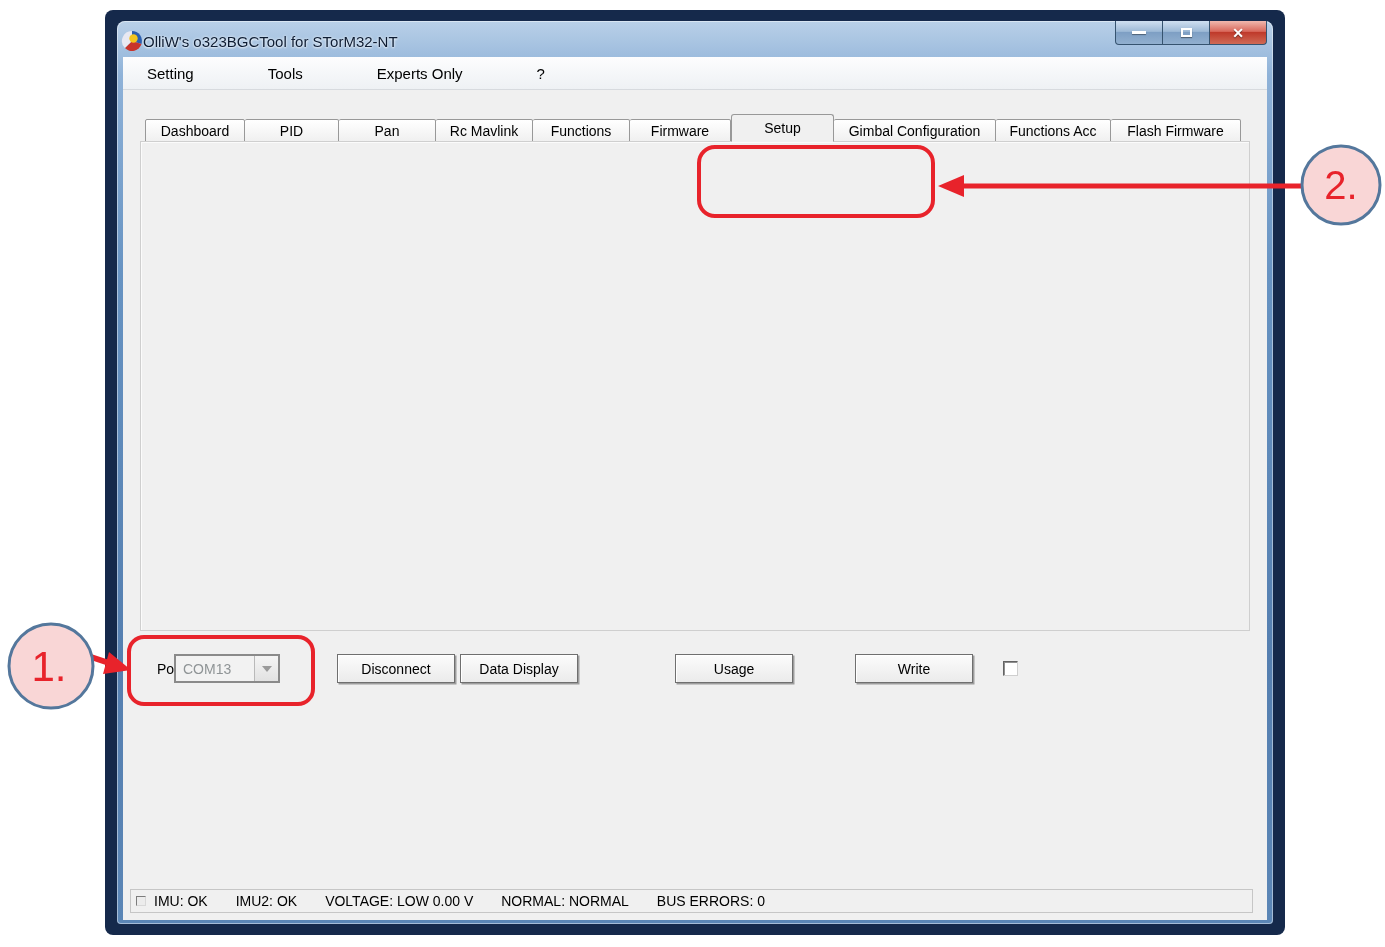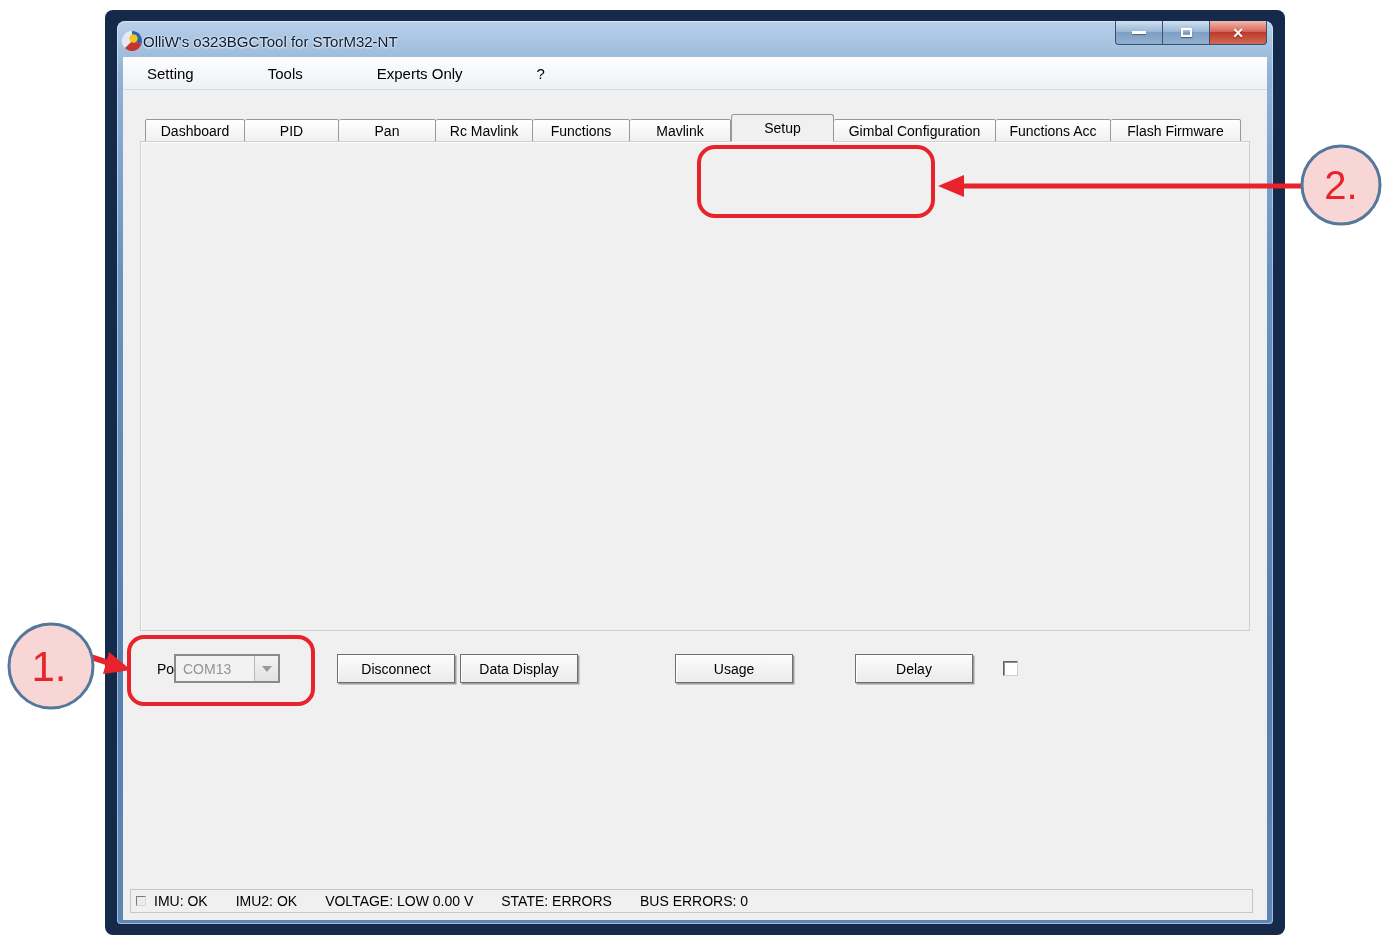--- a/index.html
+++ b/index.html
@@ -149,21 +149,21 @@
   </div>
 
   <div id="tabpanel" class="abs"></div>
 
   <div id="tabstrip" class="abs">
     <div class="tab" style="width:100px">Dashboard</div>
     <div class="tab" style="width:94px">PID</div>
     <div class="tab" style="width:97px">Pan</div>
     <div class="tab" style="width:97px">Rc Mavlink</div>
     <div class="tab" style="width:97px">Functions</div>
-    <div class="tab" style="width:101px">Mavlink</div>
+    <div class="tab" style="width:101px">Firmware</div>
     <div class="tab active" style="width:103px">Setup</div>
     <div class="tab" style="width:162px">Gimbal Configuration</div>
     <div class="tab" style="width:115px">Functions Acc</div>
     <div class="tab" style="width:130px">Flash Firmware</div>
   </div>
 
   <div class="flabel" style="left:175px;top:157px">Imu2 Configuration</div>
   <div class="vbox" style="left:175px;top:179px;width:186px">full</div>
   <div class="spinner" style="left:368px;top:174px">
     <div class="spin up">
@@ -377,30 +377,30 @@
   <div class="flabel" style="left:157px;top:661px">Port</div>
   <div class="combo" style="left:174px;top:654px;width:106px">
     <span class="val">COM13</span>
     <span class="drop">
         <i></i>
       </span>
   </div>
   <div class="btn3d" style="left:337px;top:654px;width:118px;height:29px">Disconnect</div>
   <div class="btn3d" style="left:460px;top:654px;width:118px;height:29px">Data Display</div>
   <div class="btn3d" style="left:675px;top:654px;width:118px;height:29px">Usage</div>
-  <div class="btn3d" style="left:855px;top:654px;width:118px;height:29px">Delay</div>
+  <div class="btn3d" style="left:855px;top:654px;width:118px;height:29px">Write</div>
   <div class="checkbox" style="left:1003px;top:661px"></div>
 
 
   <div id="statusbar" class="abs">
     <span id="status-check"></span>
     <span class="status-item">IMU: OK</span>
     <span class="status-item">IMU2: OK</span>
     <span class="status-item">VOLTAGE: LOW 0.00 V</span>
-    <span class="status-item">STATE: ERRORS</span>
+    <span class="status-item">NORMAL: NORMAL</span>
     <span class="status-item">BUS ERRORS: 0</span>
   </div>
 
   <svg id="annotations" class="abs" viewBox="0 0 1385 947">
 
     <rect x="699" y="147" width="234" height="69" rx="16" fill="none" stroke="#e8232b" stroke-width="4"></rect>
     <line x1="1302" y1="186" x2="958" y2="186" stroke="#e8232b" stroke-width="5"></line>
     <polygon points="938,186 964,175 964,197" fill="#e8232b"></polygon>
     <circle cx="1341" cy="185" r="39" fill="#f9d6d6" stroke="#54779c" stroke-width="3"></circle>
     <text x="1341" y="199" font-size="40" fill="#e8232b" text-anchor="middle" font-family="Liberation Sans, sans-serif">2.</text>

